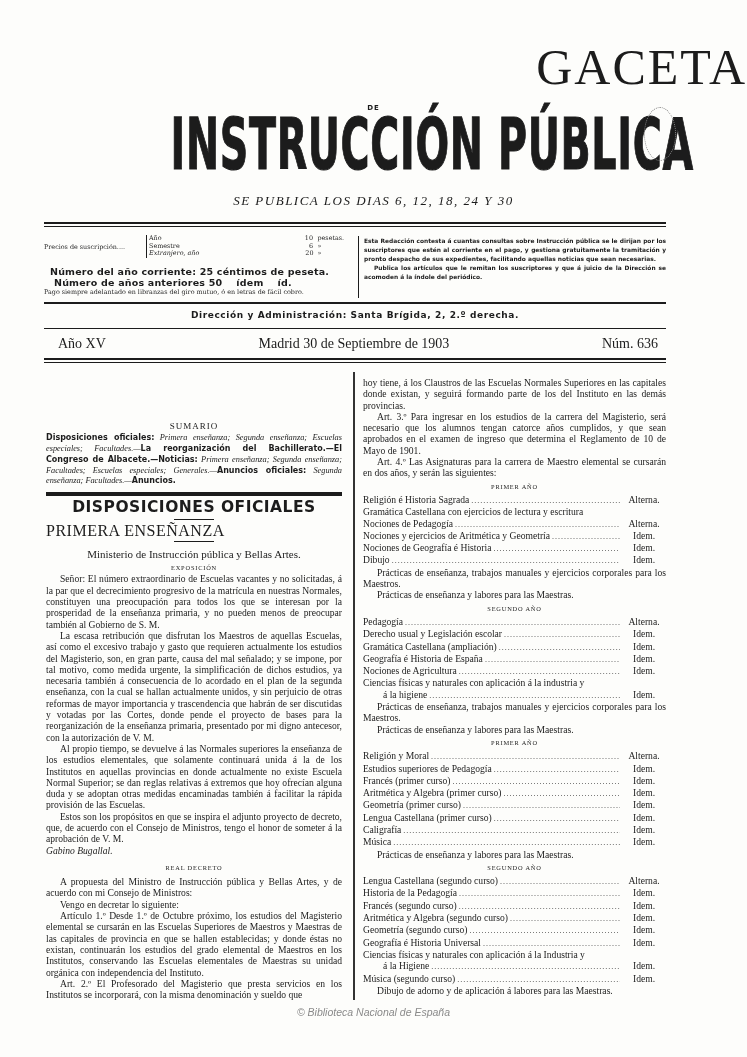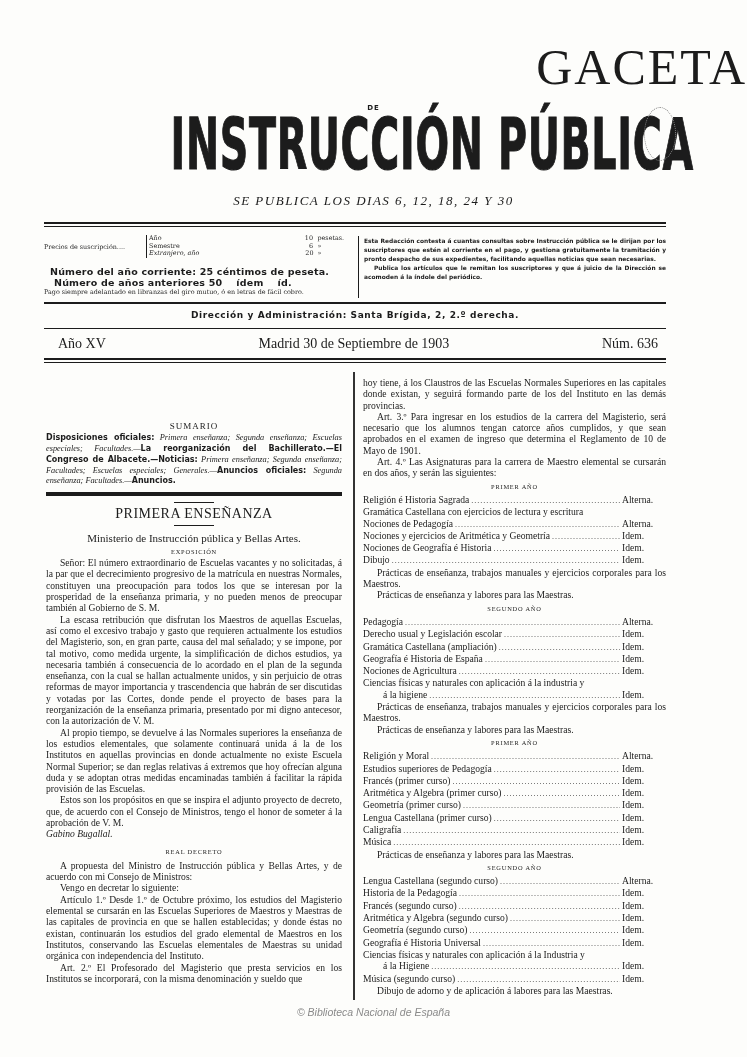--- a/index.html
+++ b/index.html
@@ -51,30 +51,30 @@
   #col-left { left:46px; top:377px; width:296px;margin-top:44px; }
   #col-right { left:363px; top:377px; width:303px; }
   #col-divider { left:353px; top:372px; width:1.5px; height:628px; background:#333; }
   .center { text-align:center; }
   .sumario-title { font-size:9px; letter-spacing:1px; margin-bottom:1px; }
   .sumario { font-size:8.3px; line-height:10.8px; font-style:italic; }
   .sumario b { font-style:normal; font-family:"DejaVu Sans", sans-serif; font-size:8px; }
   .heavy-rule { height:3px; background:#1c1c1c; margin:5px 0 6px 0; border-bottom:1px solid #1c1c1c; }
   .h-disp { font-family:"DejaVu Sans", sans-serif; font-weight:bold; font-size:15.5px; text-align:center; letter-spacing:0.5px; }
   .short-rule { width:40px; height:1px; background:#1c1c1c; margin:5px auto; }
-  .h-primera { text-align:center; font-size:14px; letter-spacing:0.5px; }
+  .h-primera { text-align:left; font-size:16px; letter-spacing:0.5px; }
   .h-ministerio { text-align:center; font-size:11px; margin:7px 0 2px 0; }
   .smallcaps { font-size:6.4px; letter-spacing:0.8px; text-align:center; }
   .p { margin:0; text-indent:14px; }
   .pn { margin:0; }
   .row { display:flex; align-items:baseline; }
   .row .name { white-space:nowrap; }
   .row .dots { flex:1; overflow:hidden; white-space:nowrap; margin:0 2px; }
   .row .dots::after { content:". . . . . . . . . . . . . . . . . . . . . . . . . . . . . . . . . . . . . . . . . . . . . . . . . . . . . . . . . . . . . . . . . . . . . . . . . . . ."; font-size:8px; letter-spacing:-0.5px; }
-  .row .freq { width:44px; text-align:left; }
+  .row .freq { width:44px; text-align:center; }
   .row.indent .name { padding-left:20px; }
   #footer { left:0; width:747px; top:1006px; text-align:center; font-family:"Liberation Sans", sans-serif; font-style:italic; font-size:10.5px; color:#8a8a8a; }
 </style>
 </head>
 <body>
 
 <div id="title-gaceta" class="abs">GACETA</div>
 <div id="title-de" class="abs">DE</div>
 <div id="title-main" class="abs"><span>INSTRUCCIÓN PÚBLICA</span></div>
 <div class="abs stamp"></div>
@@ -127,20 +127,21 @@
 <div class="rule" style="top:362px;height:1px;"></div>
 
 <div id="col-divider" class="abs"></div>
 
 <div id="col-left" class="col">
   <div class="center sumario-title">SUMARIO</div>
   <div class="sumario">
     <b>Disposiciones oficiales:</b><span> Primera enseñanza; Segunda enseñanza; Escuelas especiales; Facultades.—</span><b>La reorganización del Bachillerato.—El Congreso de Albacete.—Noticias:</b><span> Primera enseñanza; Segunda enseñanza; Facultades; Escuelas especiales; Generales.—</span><b>Anuncios oficiales:</b><span> Segunda enseñanza; Facultades.—</span><b>Anuncios.</b>
   </div>
   <div class="heavy-rule"></div>
+  <div class="h-disp">DISPOSICIONES OFICIALES</div>
   <div class="short-rule"></div>
   <div class="h-primera">PRIMERA ENSEÑANZA</div>
   <div class="short-rule"></div>
   <div class="h-ministerio">Ministerio de Instrucción pública y Bellas Artes.</div>
   <div class="smallcaps">EXPOSICIÓN</div>
   <p class="p">Señor: El número extraordinario de Escuelas vacantes y no solicitadas, á la par que el decrecimiento progresivo de la matrícula en nuestras Normales, constituyen una preocupación para todos los que se interesan por la prosperidad de la enseñanza primaria, y no pueden menos de preocupar también al Gobierno de S. M.</p>
   <p class="p">La escasa retribución que disfrutan los Maestros de aquellas Escuelas, así como el excesivo trabajo y gasto que requieren actualmente los estudios del Magisterio, son, en gran parte, causa del mal señalado; y se impone, por tal motivo, como medida urgente, la simplificación de dichos estudios, ya necesaria también á consecuencia de lo acordado en el plan de la segunda enseñanza, con la cual se hallan actualmente unidos, y sin perjuicio de otras reformas de mayor importancia y trascendencia que habrán de ser discutidas y votadas por las Cortes, donde pende el proyecto de bases para la reorganización de la enseñanza primaria, presentado por mi digno antecesor, con la autorización de V. M.</p>
   <p class="p">Al propio tiempo, se devuelve á las Normales superiores la enseñanza de los estudios elementales, que solamente continuará unida á la de los Institutos en aquellas provincias en donde actualmente no existe Escuela Normal Superior; se dan reglas relativas á extremos que hoy ofrecían alguna duda y se adoptan otras medidas encaminadas también á facilitar la rápida provisión de las Escuelas.</p>
   <p class="p">Estos son los propósitos en que se inspira el adjunto proyecto de decreto, que, de acuerdo con el Consejo de Ministros, tengo el honor de someter á la aprobación de V. M.</p>
   <p class="pn" style="font-style:italic">Gabino Bugallal.</p>

